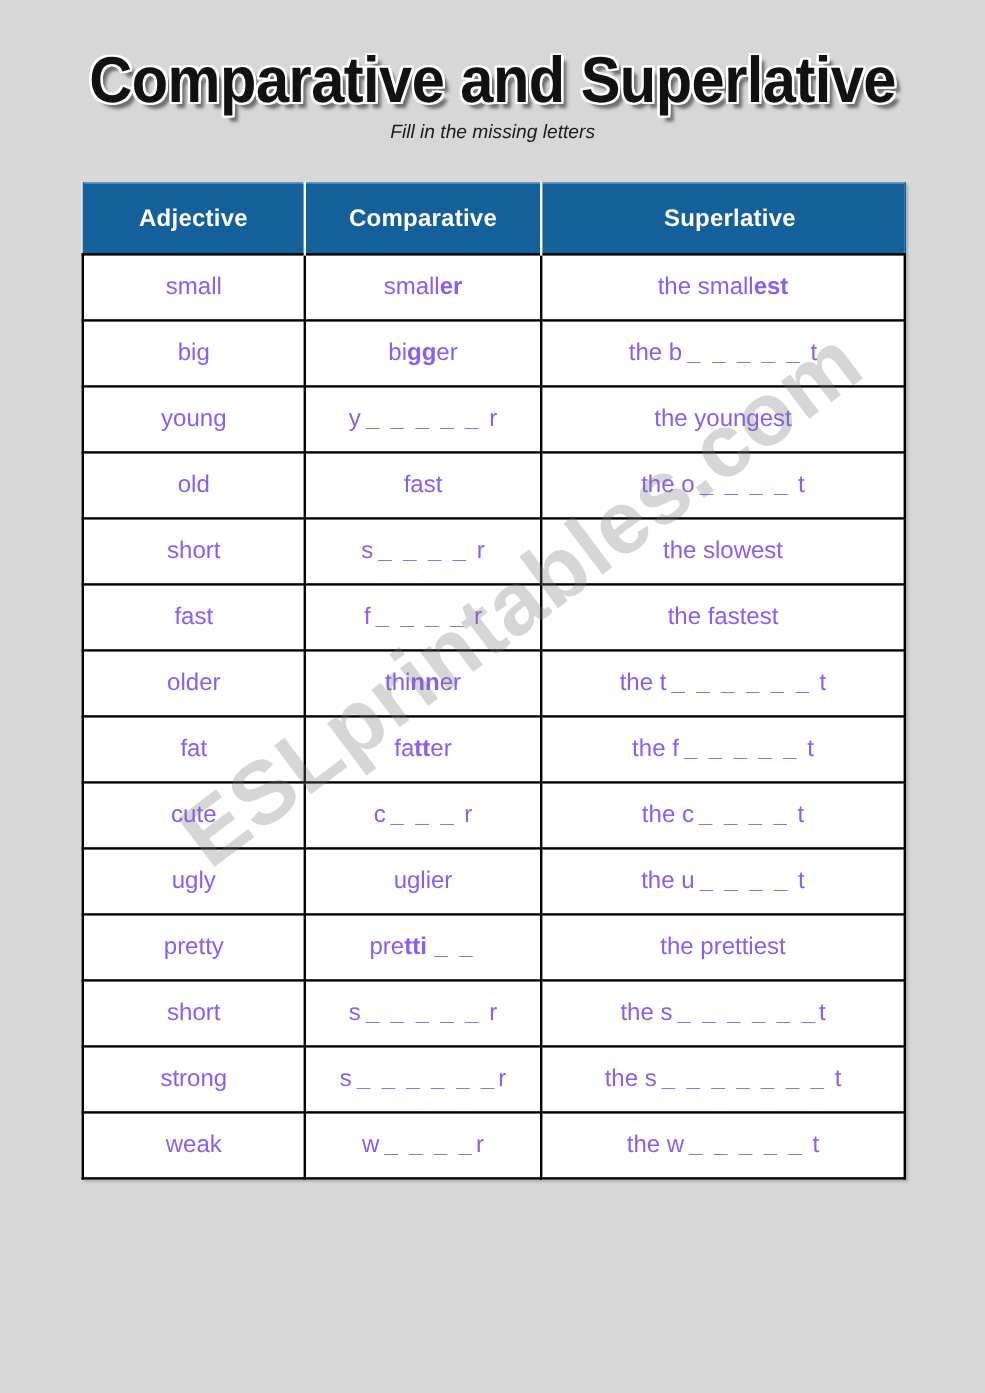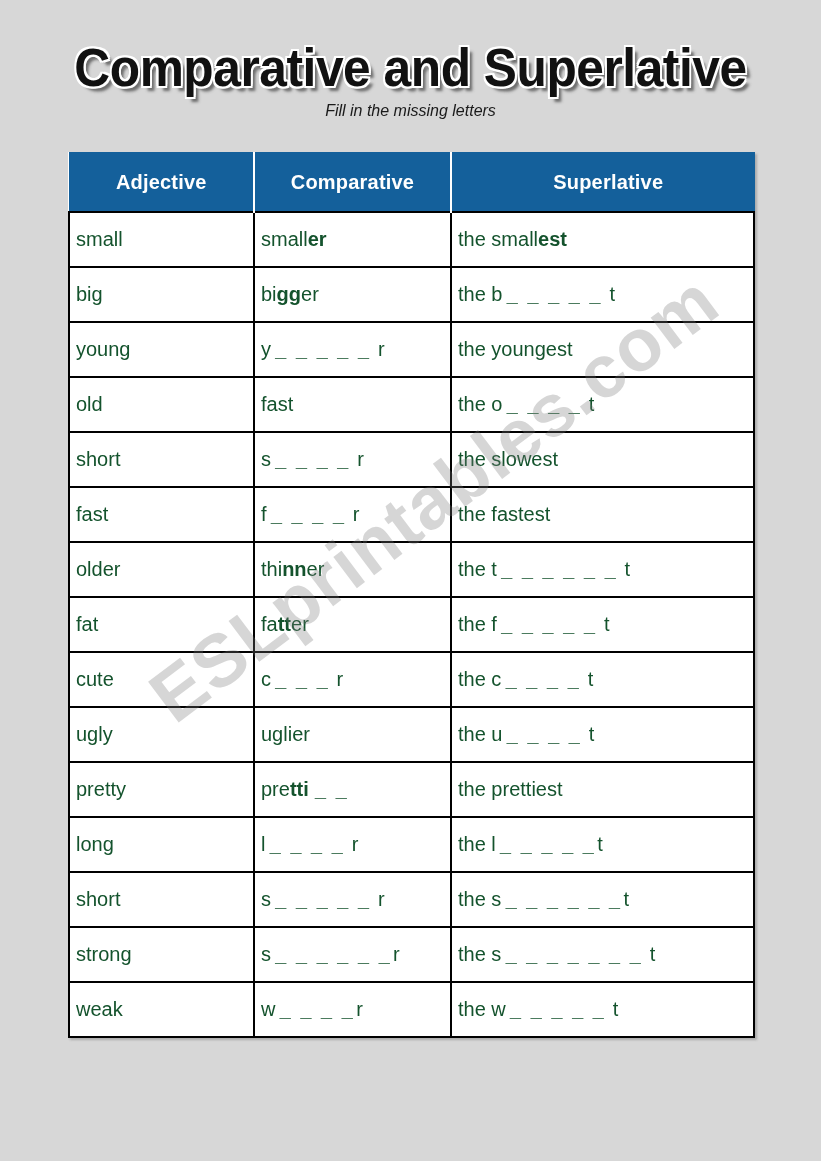--- a/index.html
+++ b/index.html
@@ -112,23 +112,24 @@
     border-right: 2px solid #ffffff;
     text-align: center;
     vertical-align: middle;
     letter-spacing: 0.2px;
   }
   table.worksheet th:last-child { border-right: 1px solid #14609b; padding-left: 12px; }
 
   table.worksheet td {
     border: 2px solid #000000;
     height: 53px;
+    text-align: center;
     vertical-align: middle;
     font-size: 20px;
-    color: #14532d;
+    color: #8b5cf6;
     background: transparent;
     padding: 0 6px;
   }
   table.worksheet tbody tr:first-child td { border-top: 2px solid #000000; }
 
   .b { font-weight: bold; }
   .blank { letter-spacing: 2px; font-style: italic; }
 </style>
 </head>
 <body>
@@ -205,25 +206,20 @@
             <td>ugly</td>
             <td><span>uglier</span></td>
             <td><span>the u </span><span class="blank">_ _ _ _</span><span> t</span></td>
           </tr>
           <tr>
             <td>pretty</td>
             <td><span>pre</span><span class="b">tti</span><span class="blank"> _ _</span></td>
             <td><span>the prettiest</span></td>
           </tr>
           <tr>
-            <td>long</td>
-            <td><span>l </span><span class="blank">_ _ _ _</span><span> r</span></td>
-            <td><span>the l </span><span class="blank">_ _ _ _ _</span><span>t</span></td>
-          </tr>
-          <tr>
             <td>short</td>
             <td><span>s </span><span class="blank">_ _ _ _ _</span><span> r</span></td>
             <td><span>the s </span><span class="blank">_ _ _ _ _ _</span><span>t</span></td>
           </tr>
           <tr>
             <td>strong</td>
             <td><span>s </span><span class="blank">_ _ _ _ _ _</span><span>r</span></td>
             <td><span>the s </span><span class="blank">_ _ _ _ _ _ _</span><span> t</span></td>
           </tr>
           <tr>

